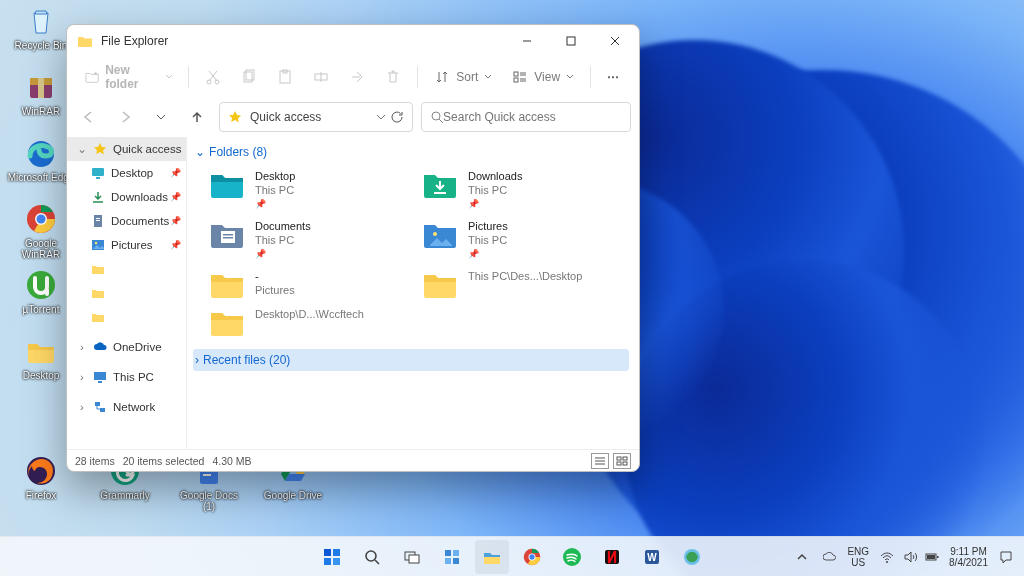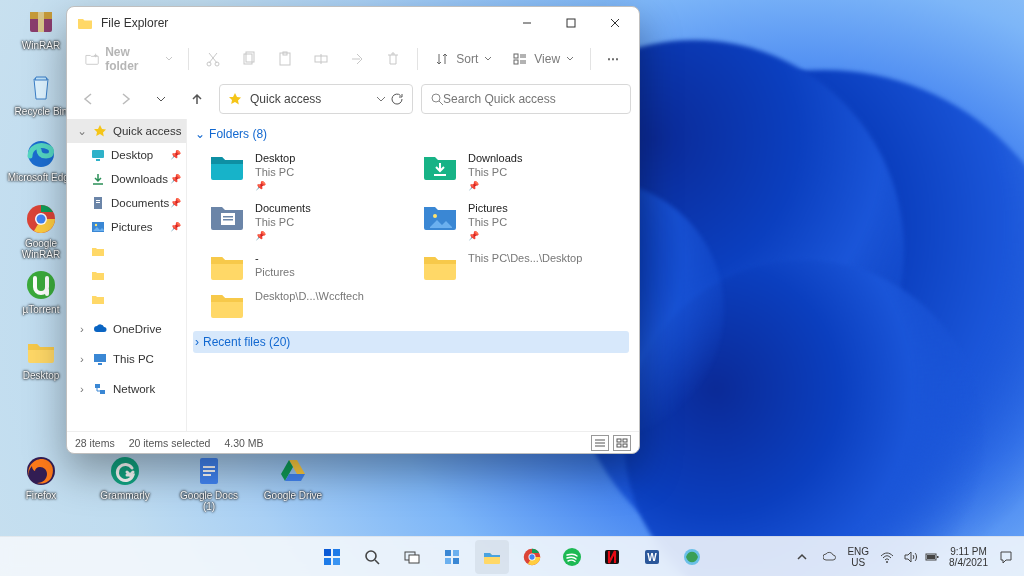--- a/index.html
+++ b/index.html
@@ -33,21 +33,21 @@
 }
 .tb-center { position: absolute; left: 50%; transform: translateX(-50%); display: flex; gap: 6px; }
 .tb-btn { width: 34px; height: 34px; display: flex; align-items: center; justify-content: center; border-radius: 4px; cursor: pointer; }
 .tb-right { margin-left: auto; display: flex; align-items: center; gap: 10px; padding-right: 10px; font-size: 10px; color: #333; }
 .tb-right .stack { display:flex; flex-direction:column; align-items:center; line-height:11px;}
 .tb-right svg, .tb-center svg { display:block;}
 .tray-icons { display:flex; gap:8px; align-items:center;}
 
 
 .fx {
-  position: absolute; top: 6px; left: 66px; width: 574px; height: 448px;
+  position: absolute; top: 24px; left: 66px; width: 574px; height: 448px;
   background: #fff; border: 1px solid #bfbfbf; border-radius: 8px;
   box-shadow: 0 18px 40px rgba(0,0,0,.35);
   display: flex; flex-direction: column; overflow: hidden;
 }
 .fx-titlebar { height: 32px; display: flex; align-items: center; padding: 0 2px 0 10px; }
 .fx-titlebar .ticon { width:16px; height:16px; margin-right:8px; }
 .fx-titlebar .tlabel { font-size: 12px; color: #333; }
 .winbtns { margin-left: auto; display: flex; }
 .winbtn { width: 44px; height: 30px; display:flex; align-items:center; justify-content:center; cursor:pointer;}
 
@@ -78,54 +78,54 @@
 .grp-head{font-size:12px;color:#1268d0;padding:4px 2px;display:flex;align-items:center;gap:4px;cursor:pointer;}
 .grp-head.sel{background:#d7e8fb;border-radius:3px;}
 .folders-grid{display:grid;grid-template-columns:1fr 1fr;gap:4px 10px;padding:4px 6px 10px 14px;}
 .fitem{display:flex;gap:10px;align-items:flex-start;padding:2px;border-radius:3px;cursor:pointer;}
 .fic{width:36px;height:30px;flex-shrink:0;}
 .finfo{font-size:11px;line-height:14px;}
 .finfo .fn{color:#222;}
 .finfo .fp{color:#777;}
 .finfo .pinrow{color:#888;font-size:9px;}
 
-.fx-status{height:22px;border-top:1px solid #eee;display:flex;align-items:center;padding:0 8px;font-size:10.5px;color:#555;gap:14px;}
+.fx-status{height:22px;border-top:1px solid #eee;display:flex;align-items:center;padding:0 8px;font-size:10.5px;color:#555;gap:8px;}
 .fx-status .right{margin-left:auto;display:flex;gap:4px;}
 .viewtoggle{width:18px;height:16px;border:1px solid #999;display:flex;align-items:center;justify-content:center;cursor:pointer;}
 
 </style>
 </head>
 <body>
 
 <div class="desktop">
   <div class="petal" style="width:520px;height:520px;right:-60px;top:70px;"></div>
   <div class="petal" style="width:420px;height:420px;right:120px;top:40px;transform:rotate(25deg);"></div>
   <div class="petal" style="width:360px;height:360px;right:40px;top:260px;transform:rotate(-15deg);"></div>
   <div class="petal" style="width:260px;height:260px;right:300px;top:180px;opacity:.8;"></div>
 </div>
 
 <div class="dicons">
   <div class="dicon">
     <div class="glyph">
         <svg width="34" height="34" viewBox="0 0 34 34">
+          <path d="M10 9h14l-2 20H12z" fill="#dff3ff" stroke="#3a7fc8"></path>
+          <path d="M12 7h10l1 3H11z" fill="#bfe3fb" stroke="#3a7fc8"></path>
+        </svg>
+      </div>
+    <div class="lbl">Recycle Bin</div>
+  </div>
+  <div class="dicon">
+    <div class="glyph">
+        <svg width="34" height="34" viewBox="0 0 34 34">
           <rect x="6" y="8" width="22" height="20" rx="2" fill="#8a3d6d"></rect>
           <rect x="6" y="8" width="22" height="7" fill="#c59a3a"></rect>
           <rect x="14" y="8" width="6" height="20" fill="#d8c68a"></rect>
         </svg>
       </div>
     <div class="lbl">WinRAR</div>
-  </div>
-  <div class="dicon">
-    <div class="glyph">
-        <svg width="34" height="34" viewBox="0 0 34 34">
-          <path d="M10 9h14l-2 20H12z" fill="#dff3ff" stroke="#3a7fc8"></path>
-          <path d="M12 7h10l1 3H11z" fill="#bfe3fb" stroke="#3a7fc8"></path>
-        </svg>
-      </div>
-    <div class="lbl">Recycle Bin</div>
   </div>
   <div class="dicon">
     <div class="glyph">
         <svg width="34" height="34" viewBox="0 0 34 34">
           <circle cx="17" cy="18" r="13" fill="#1b6dd1"></circle>
           <path d="M6 20c0-8 9-13 18-9 5 2 5 9-2 9-5 0-7-3-7-6" fill="none" stroke="#55d6c2" stroke-width="5" stroke-linecap="round"></path>
         </svg>
       </div>
     <div class="lbl">Microsoft Edge</div>
   </div>

